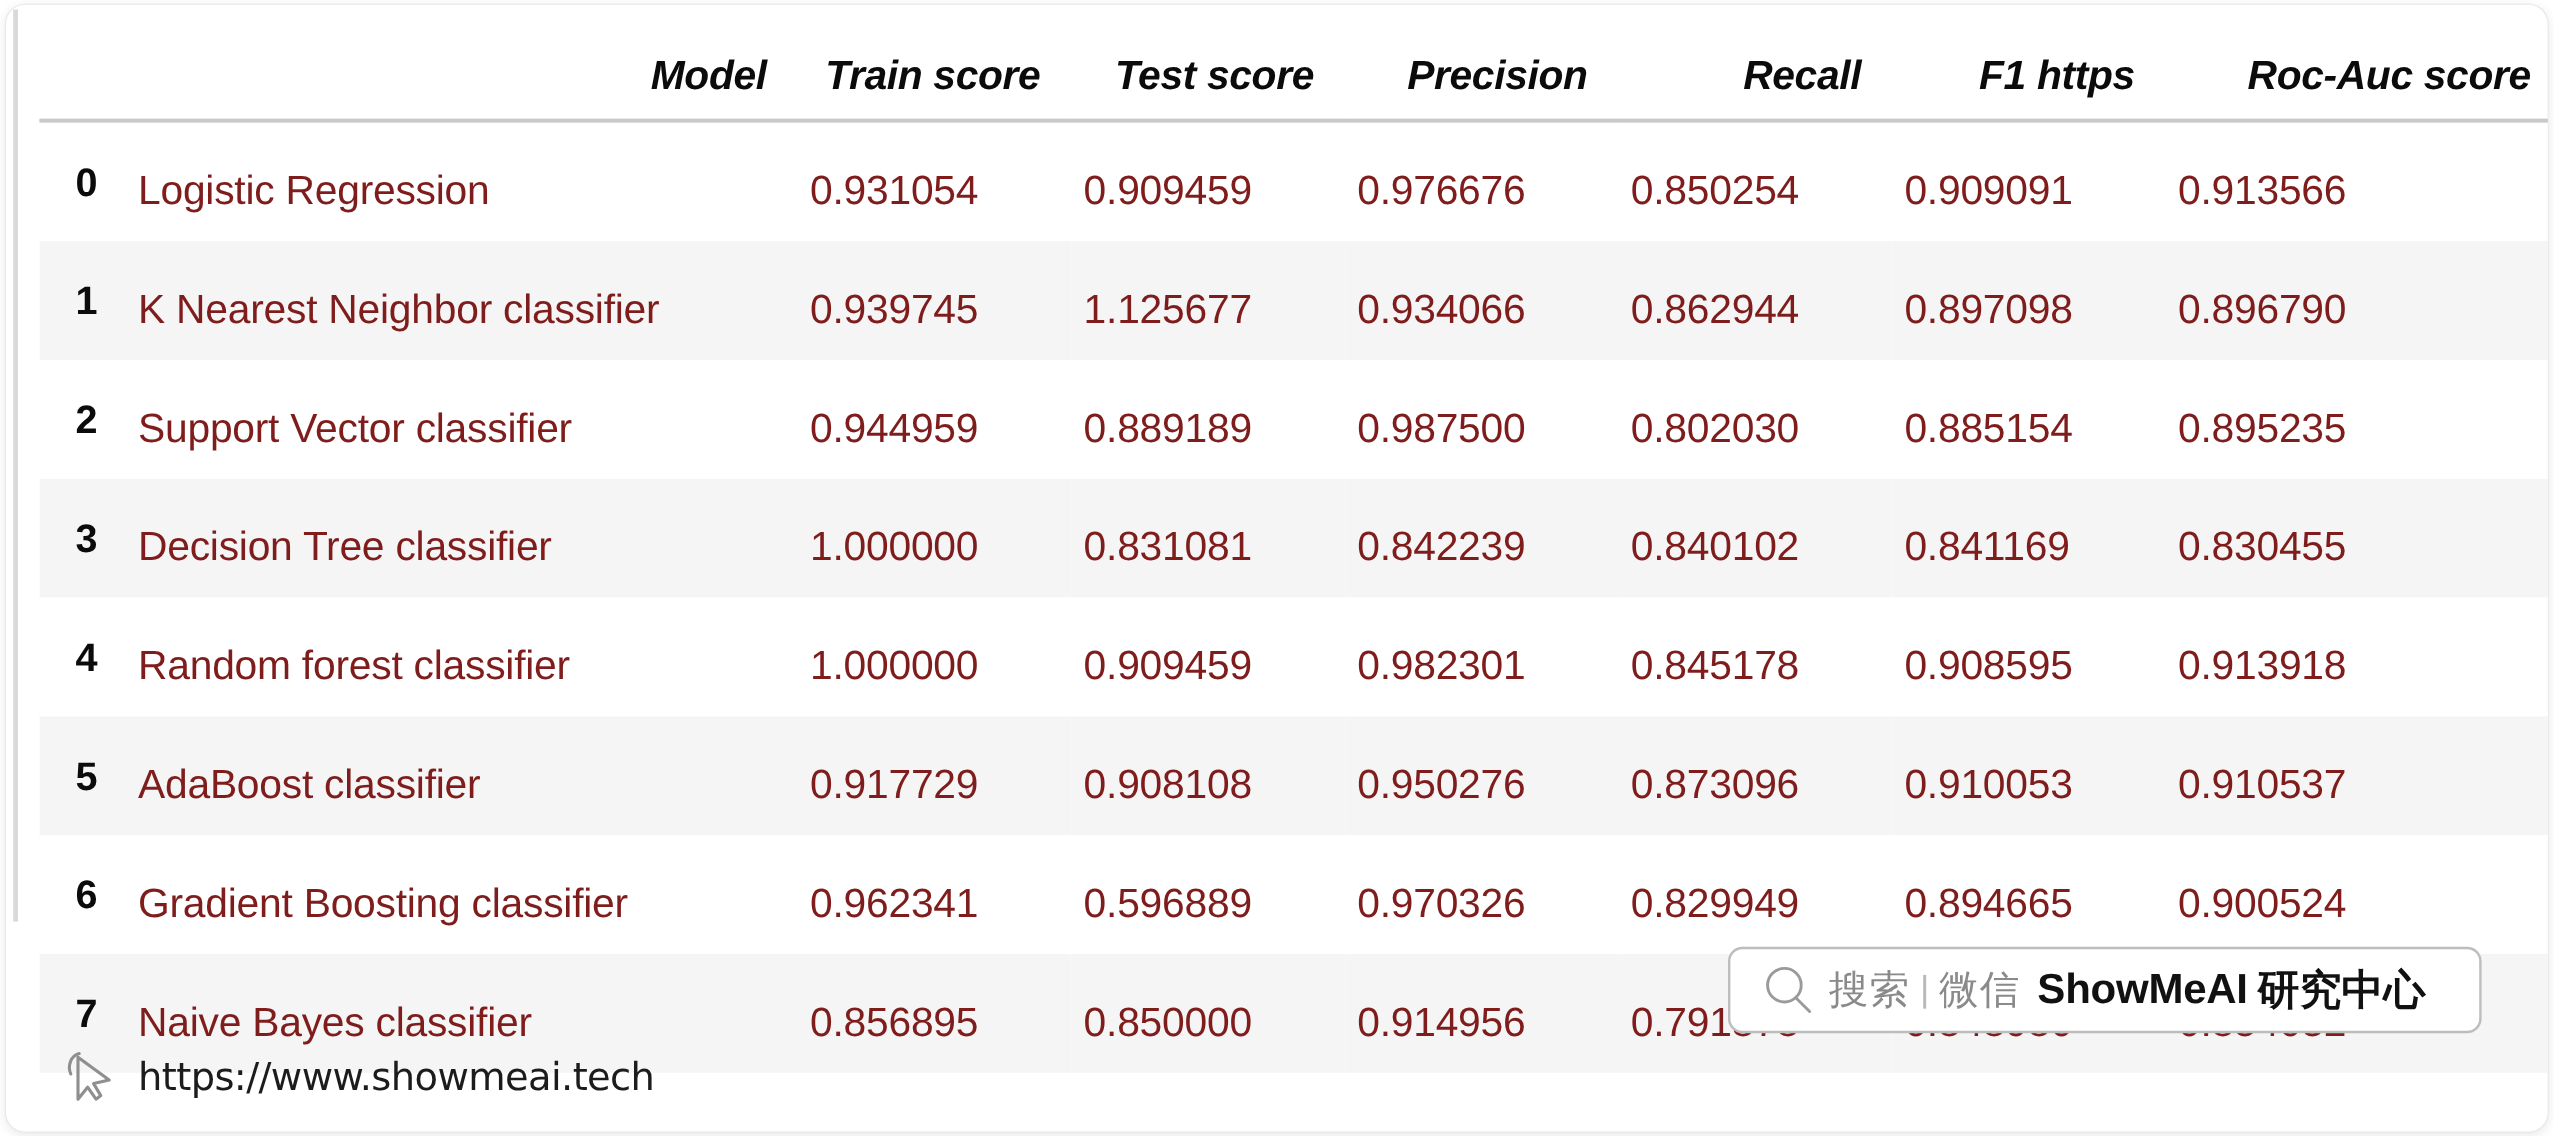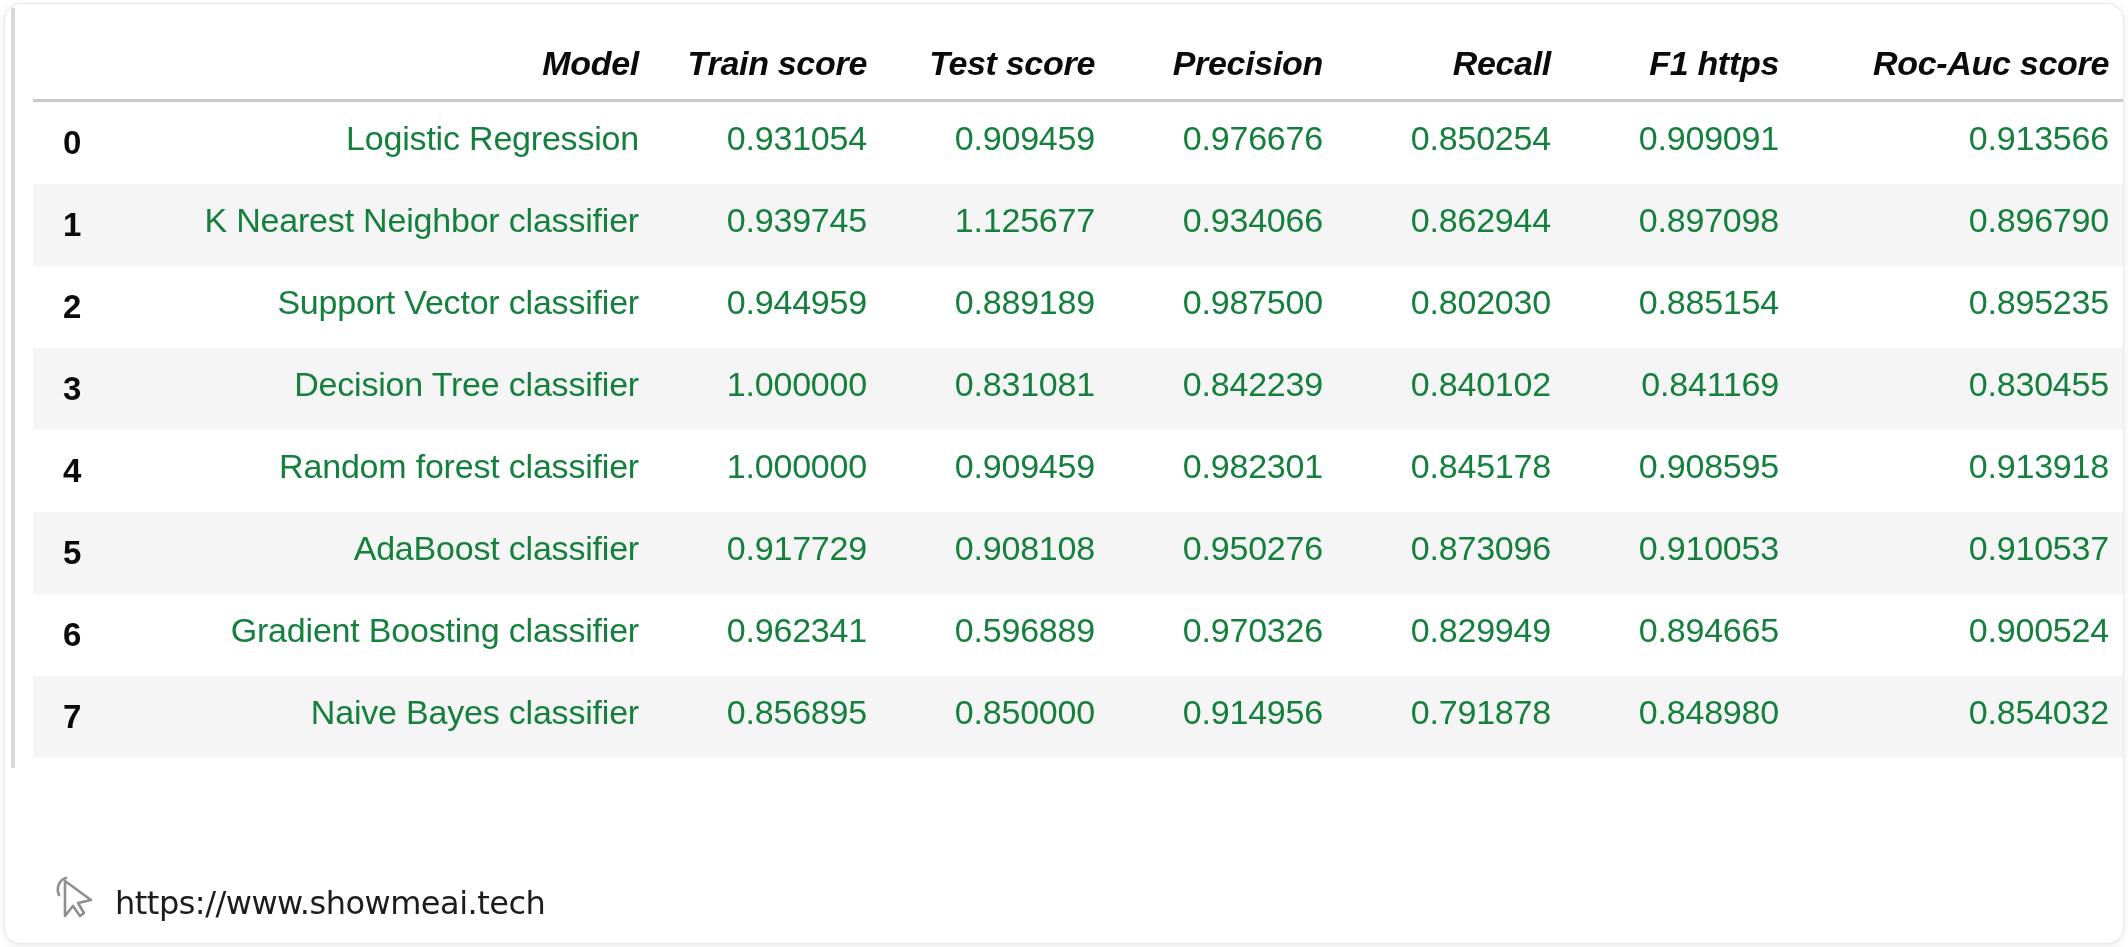--- a/index.html
+++ b/index.html
@@ -67,24 +67,24 @@
     border-bottom: 3px solid #c9c9c9;
     font-style: italic;
   }
 
   table.df thead th.idxhead {
     border-bottom: 3px solid #c9c9c9;
   }
 
   table.df tbody td {
     font-size: 34px;
-    text-align: right;
-    padding: 12px 26px 22px 10px;
-    white-space: nowrap;
-    color: #15803d;
+    text-align: left;
+    padding: 38px 26px 22px 10px;
+    white-space: nowrap;
+    color: #7f1d1d;
     letter-spacing: -0.2px;
   }
 
   table.df tbody th.rowidx {
     font-size: 33px;
     font-weight: bold;
     text-align: left;
     padding: 22px 10px 22px 30px;
     color: #0b0b0b;
     width: 70px;
@@ -155,21 +155,21 @@
     margin-left: 8px;
     white-space: nowrap;
   }
 
   
   #footer-url {
     position: absolute;
     left: 48px;
     top: 868px;
     display: flex;
-    align-items: flex-end;
+    align-items: center;
   }
   #footer-url .cursor-ico {
     width: 46px;
     height: 50px;
     flex: 0 0 auto;
   }
   #footer-url .url-text {
     font-family: "DejaVu Sans", sans-serif;
     font-size: 32px;
     color: #1c1c1c;
@@ -287,20 +287,33 @@
           <td>0.850000</td>
           <td>0.914956</td>
           <td>0.791878</td>
           <td>0.848980</td>
           <td>0.854032</td>
         </tr>
       </tbody>
     </table>
   </div>
 
+  <div id="wechat-pill">
+    <span class="magnifier">
+      <svg viewBox="0 0 44 44" width="44" height="44" aria-hidden="true">
+        <circle cx="19" cy="18" r="14" fill="none" stroke="#9a9a9a" stroke-width="2.4"></circle>
+        <line x1="28.5" y1="28.5" x2="40" y2="40" stroke="#9a9a9a" stroke-width="2.4" stroke-linecap="round"></line>
+      </svg>
+    </span>
+    <span class="cn-grey">搜索</span>
+    <span class="divider">|</span>
+    <span class="cn-grey">微信</span>
+    <span class="brand">ShowMeAI</span>
+    <span class="brand-cn">研究中心</span>
+  </div>
 
   <div id="footer-url">
     <span class="cursor-ico">
       <svg viewBox="0 0 46 50" width="46" height="50" aria-hidden="true">
         <path d="M13 6 C6 8, 3 16, 6 23" fill="none" stroke="#8f8f8f" stroke-width="2.6" stroke-linecap="round"></path>
         <path d="M12 9 L12 44 L20 34 L27 44 L31 41 L25 31 L38 28 Z" fill="none" stroke="#8f8f8f" stroke-width="2.6" stroke-linejoin="round"></path>
       </svg>
     </span>
     <span class="url-text">https://www.showmeai.tech</span>
   </div>

